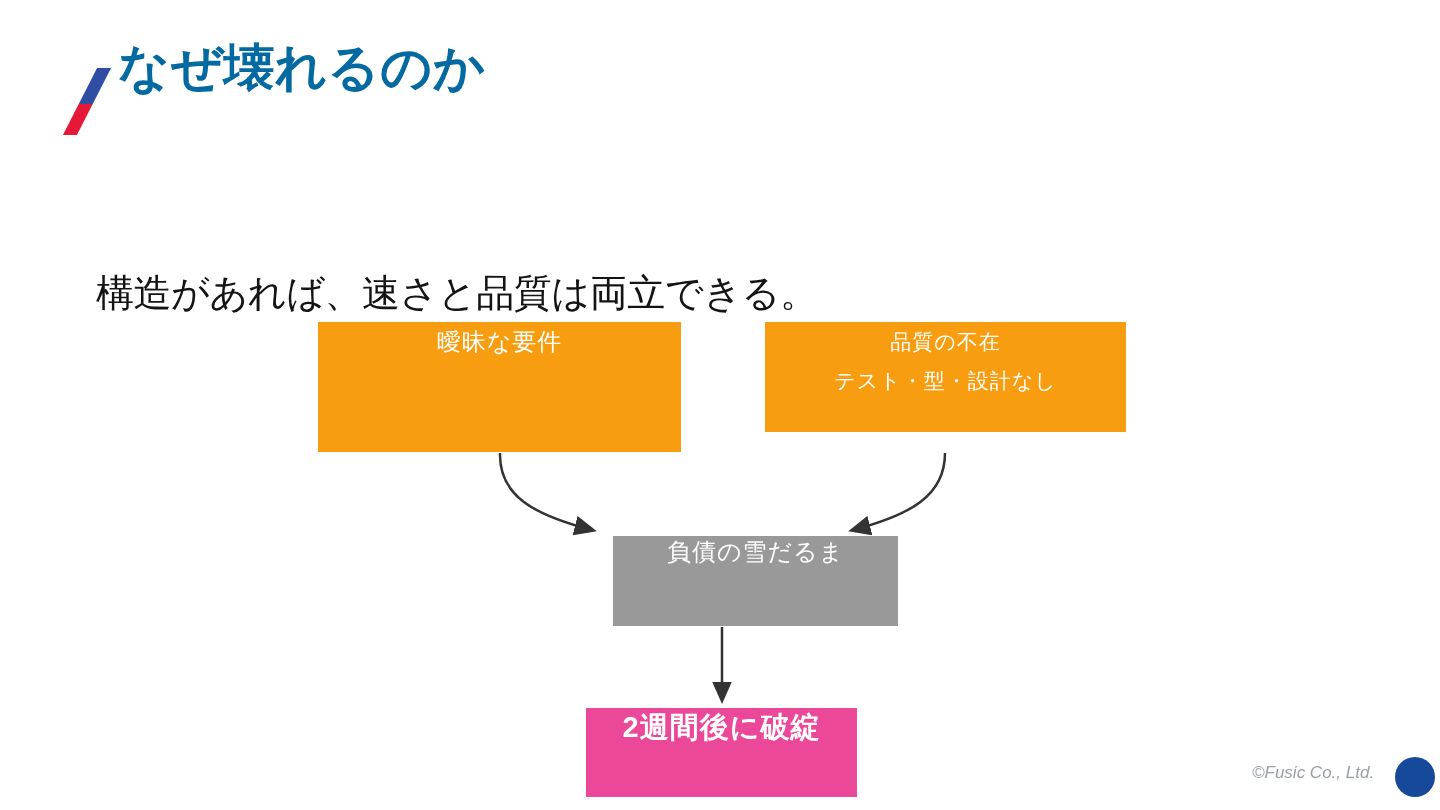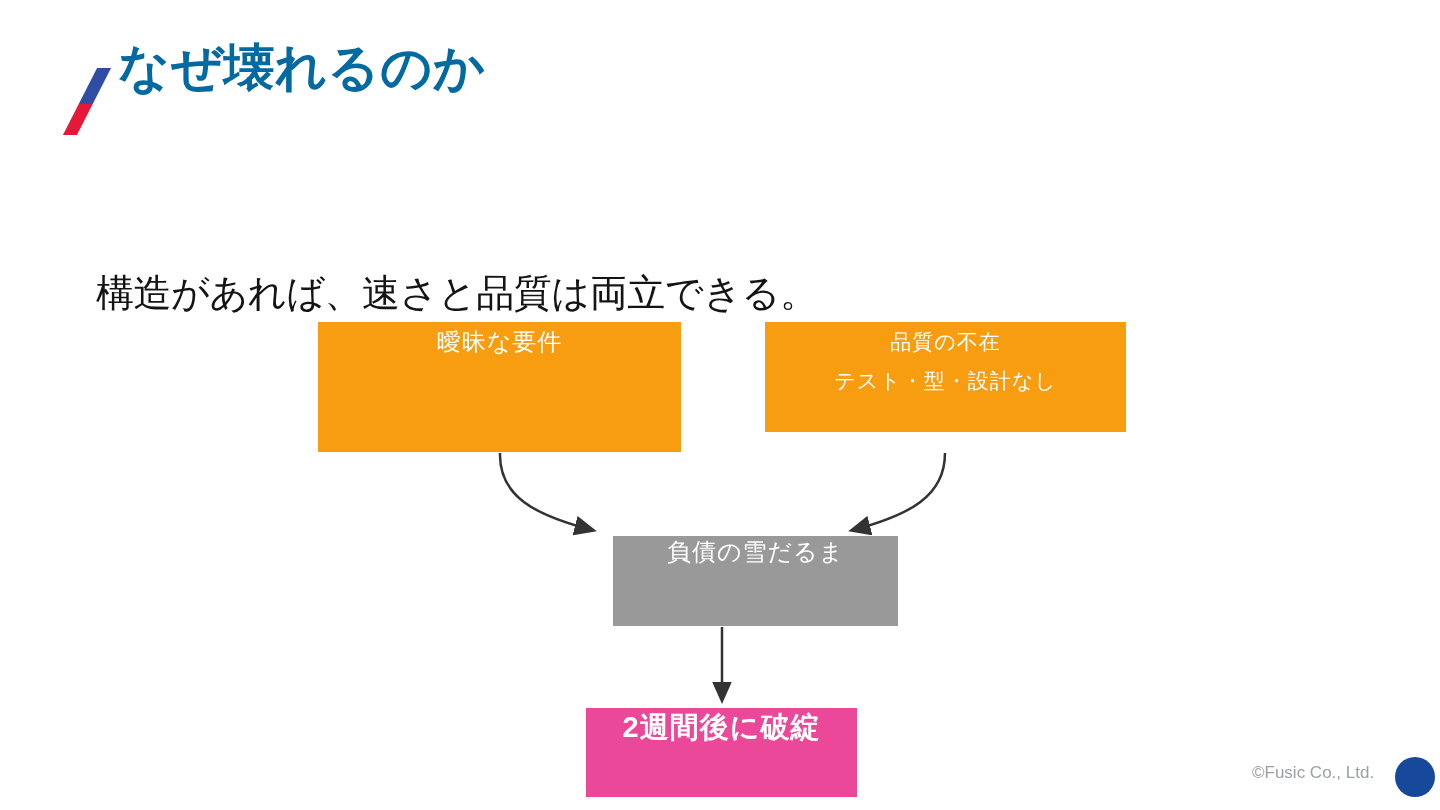--- a/index.html
+++ b/index.html
@@ -80,20 +80,21 @@
     pointer-events: none;
   }
 
   
   .footer-copyright {
     position: absolute;
     left: 1252px; top: 763px;
     font-size: 17px;
     color: #9aa0a6;
     white-space: nowrap;
+    font-style: italic;
   }
   .footer-dot {
     position: absolute;
     left: 1395px; top: 757px;
     width: 40px; height: 40px;
     border-radius: 50%;
     background: #17499B;
   }
 </style>
 </head>

